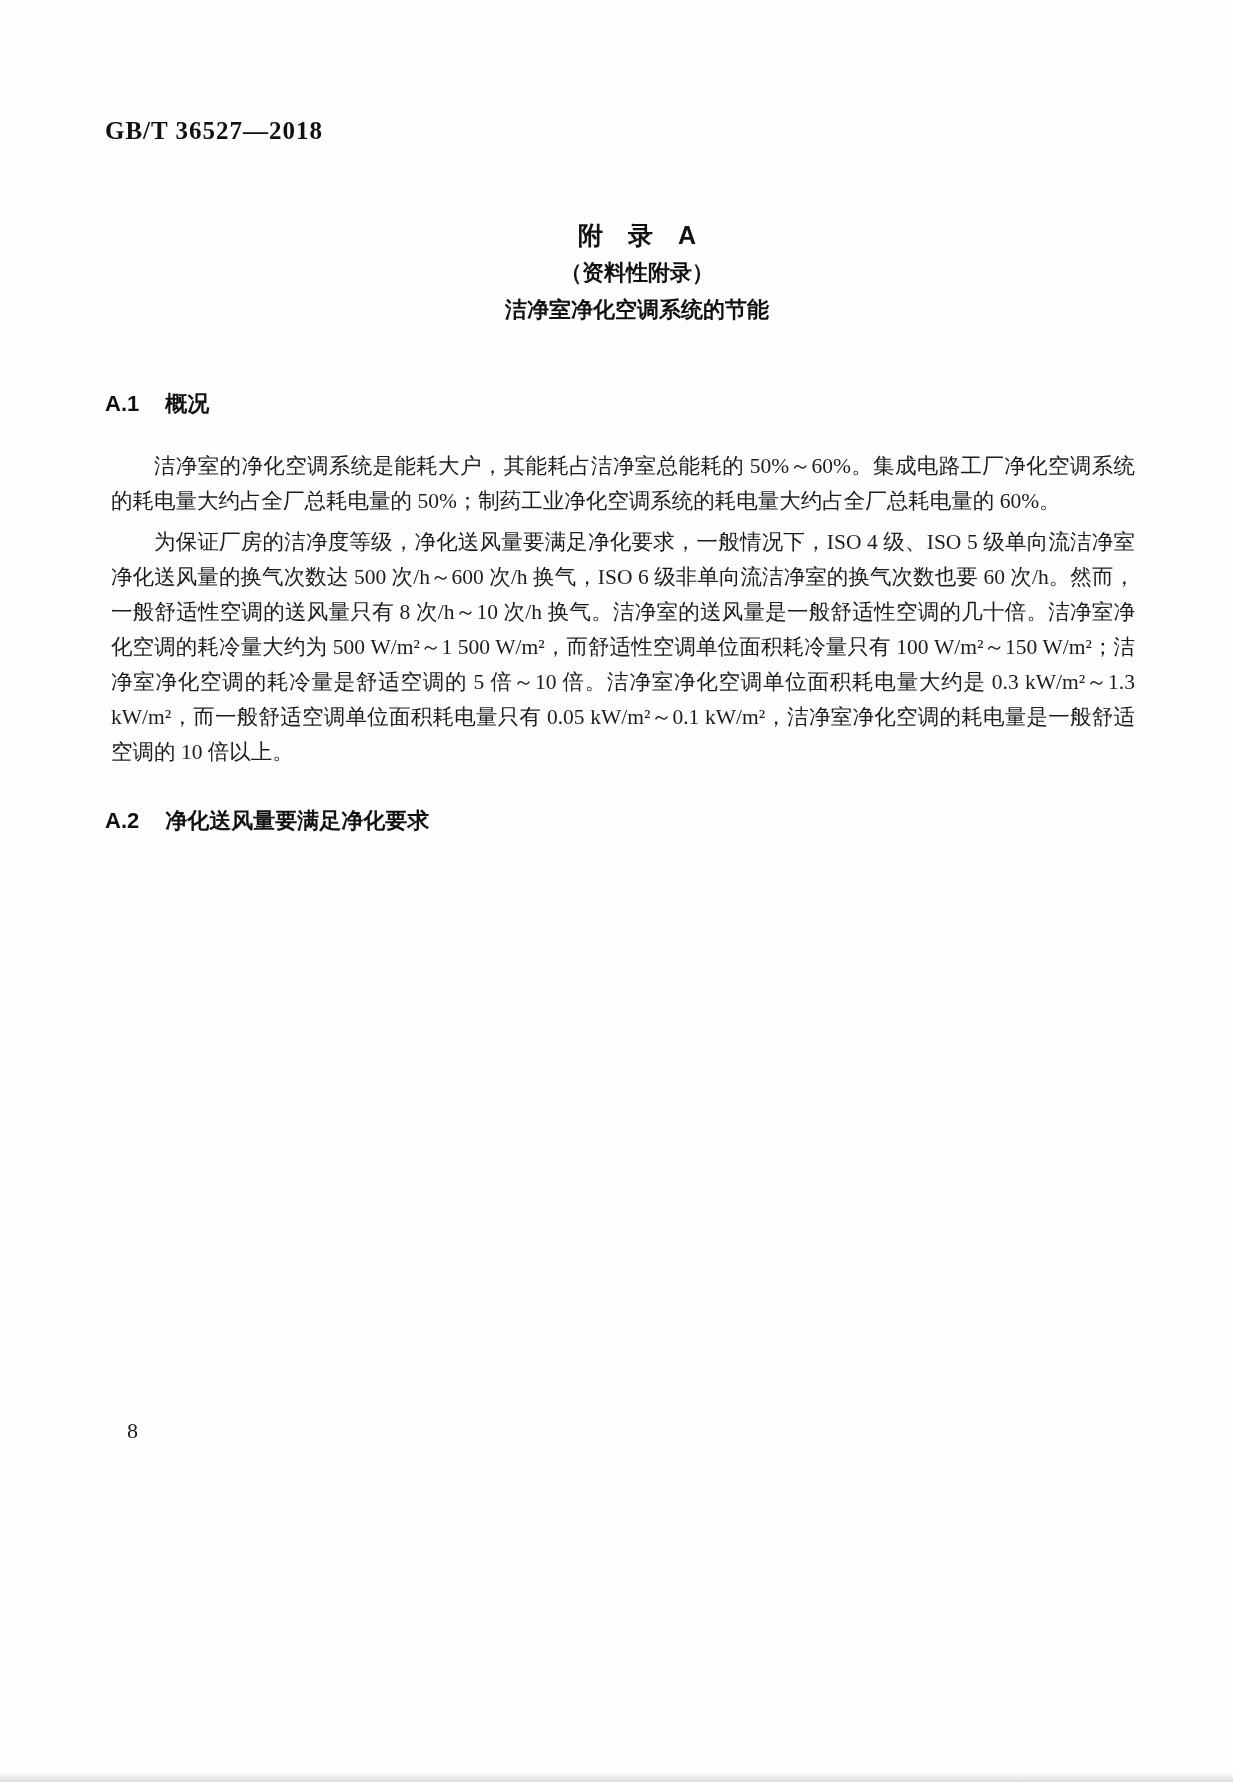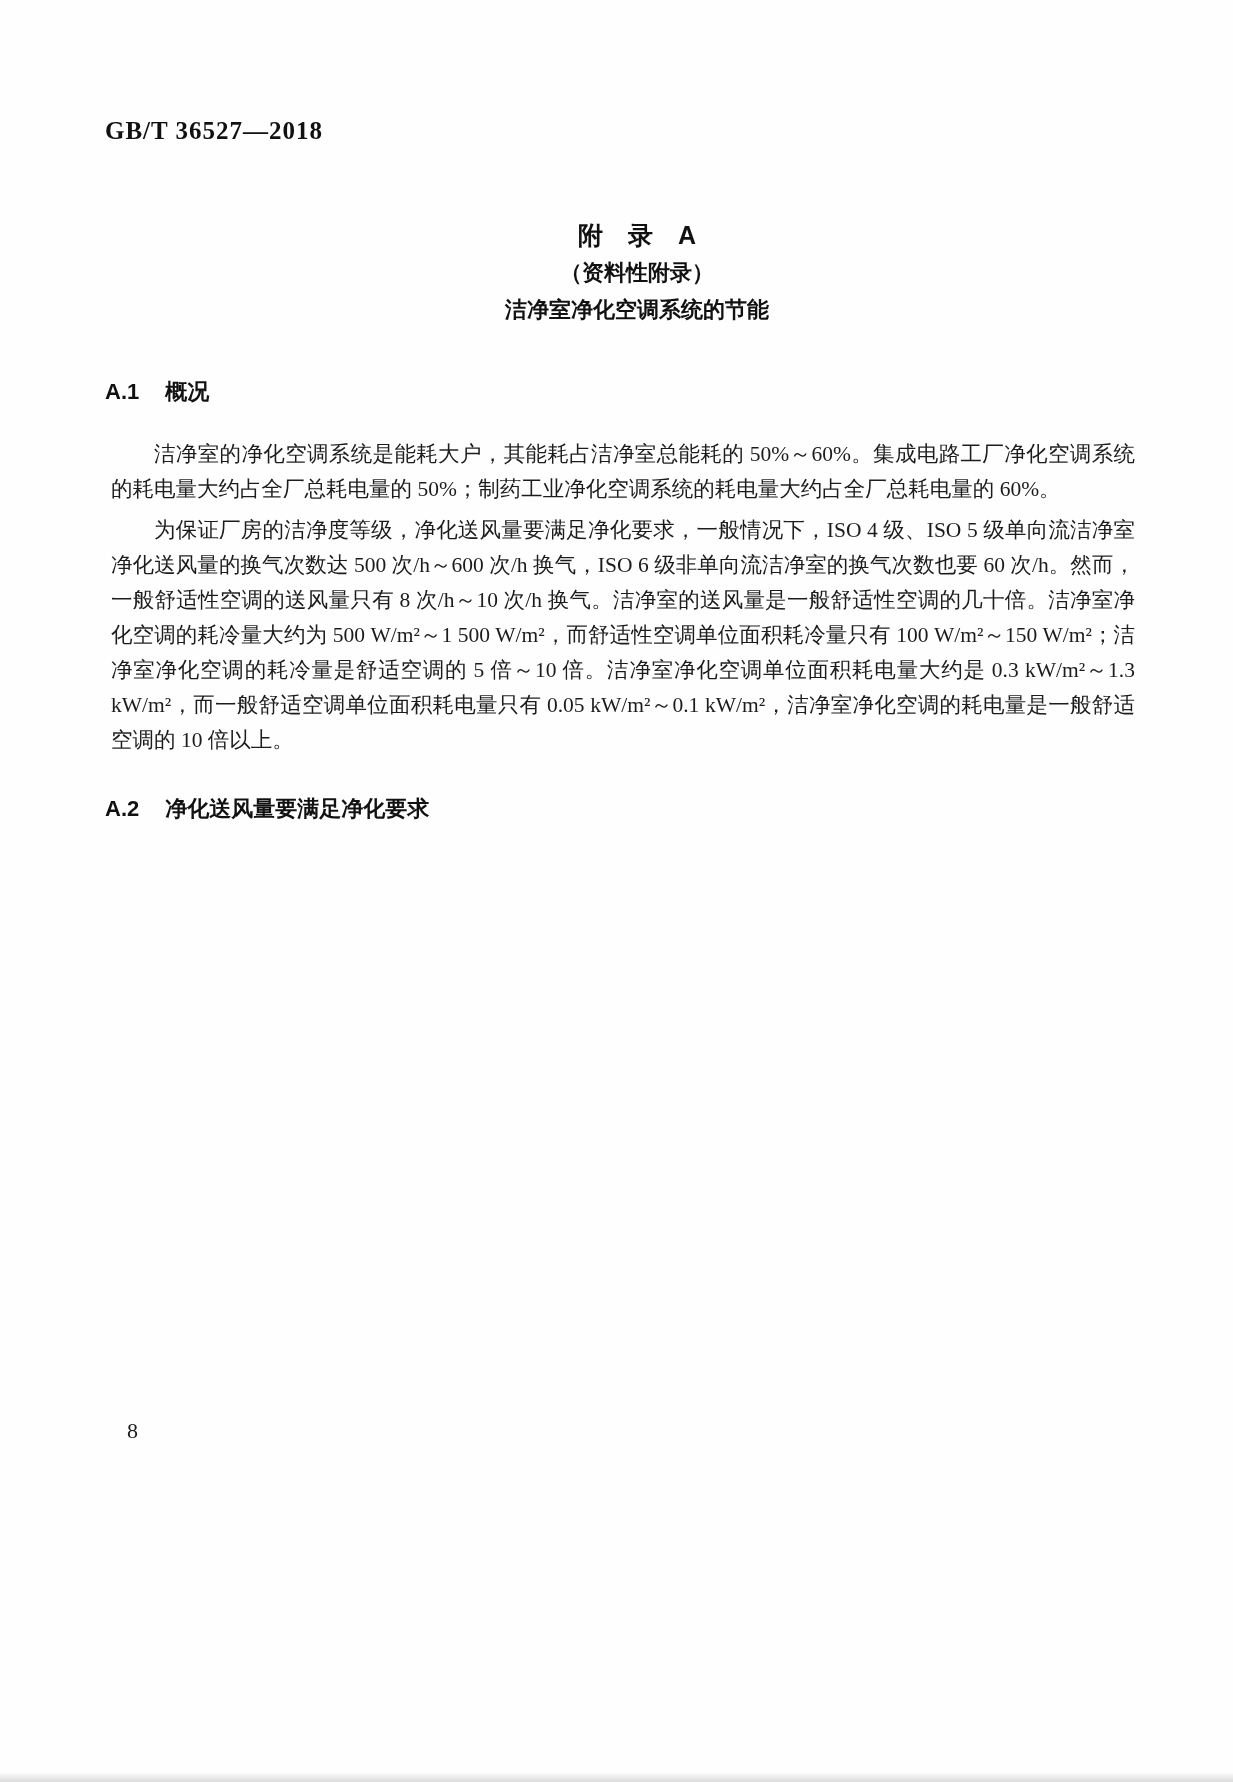--- a/index.html
+++ b/index.html
@@ -55,21 +55,21 @@
     font-size: 25px;
     line-height: 38px;
   }
   .title-line2, .title-line3 {
     font-size: 22px;
     line-height: 37px;
   }
   .content {
     position: absolute;
     left: 105px;
-    top: 378px;
+    top: 390px;
     width: 1036px;
   }
   .section-heading {
     font-family: "Liberation Sans", "DejaVu Sans", sans-serif;
     font-weight: bold;
     font-size: 22px;
     line-height: 28px;
     color: #111;
     margin: 0 0 31px 0;
   }

